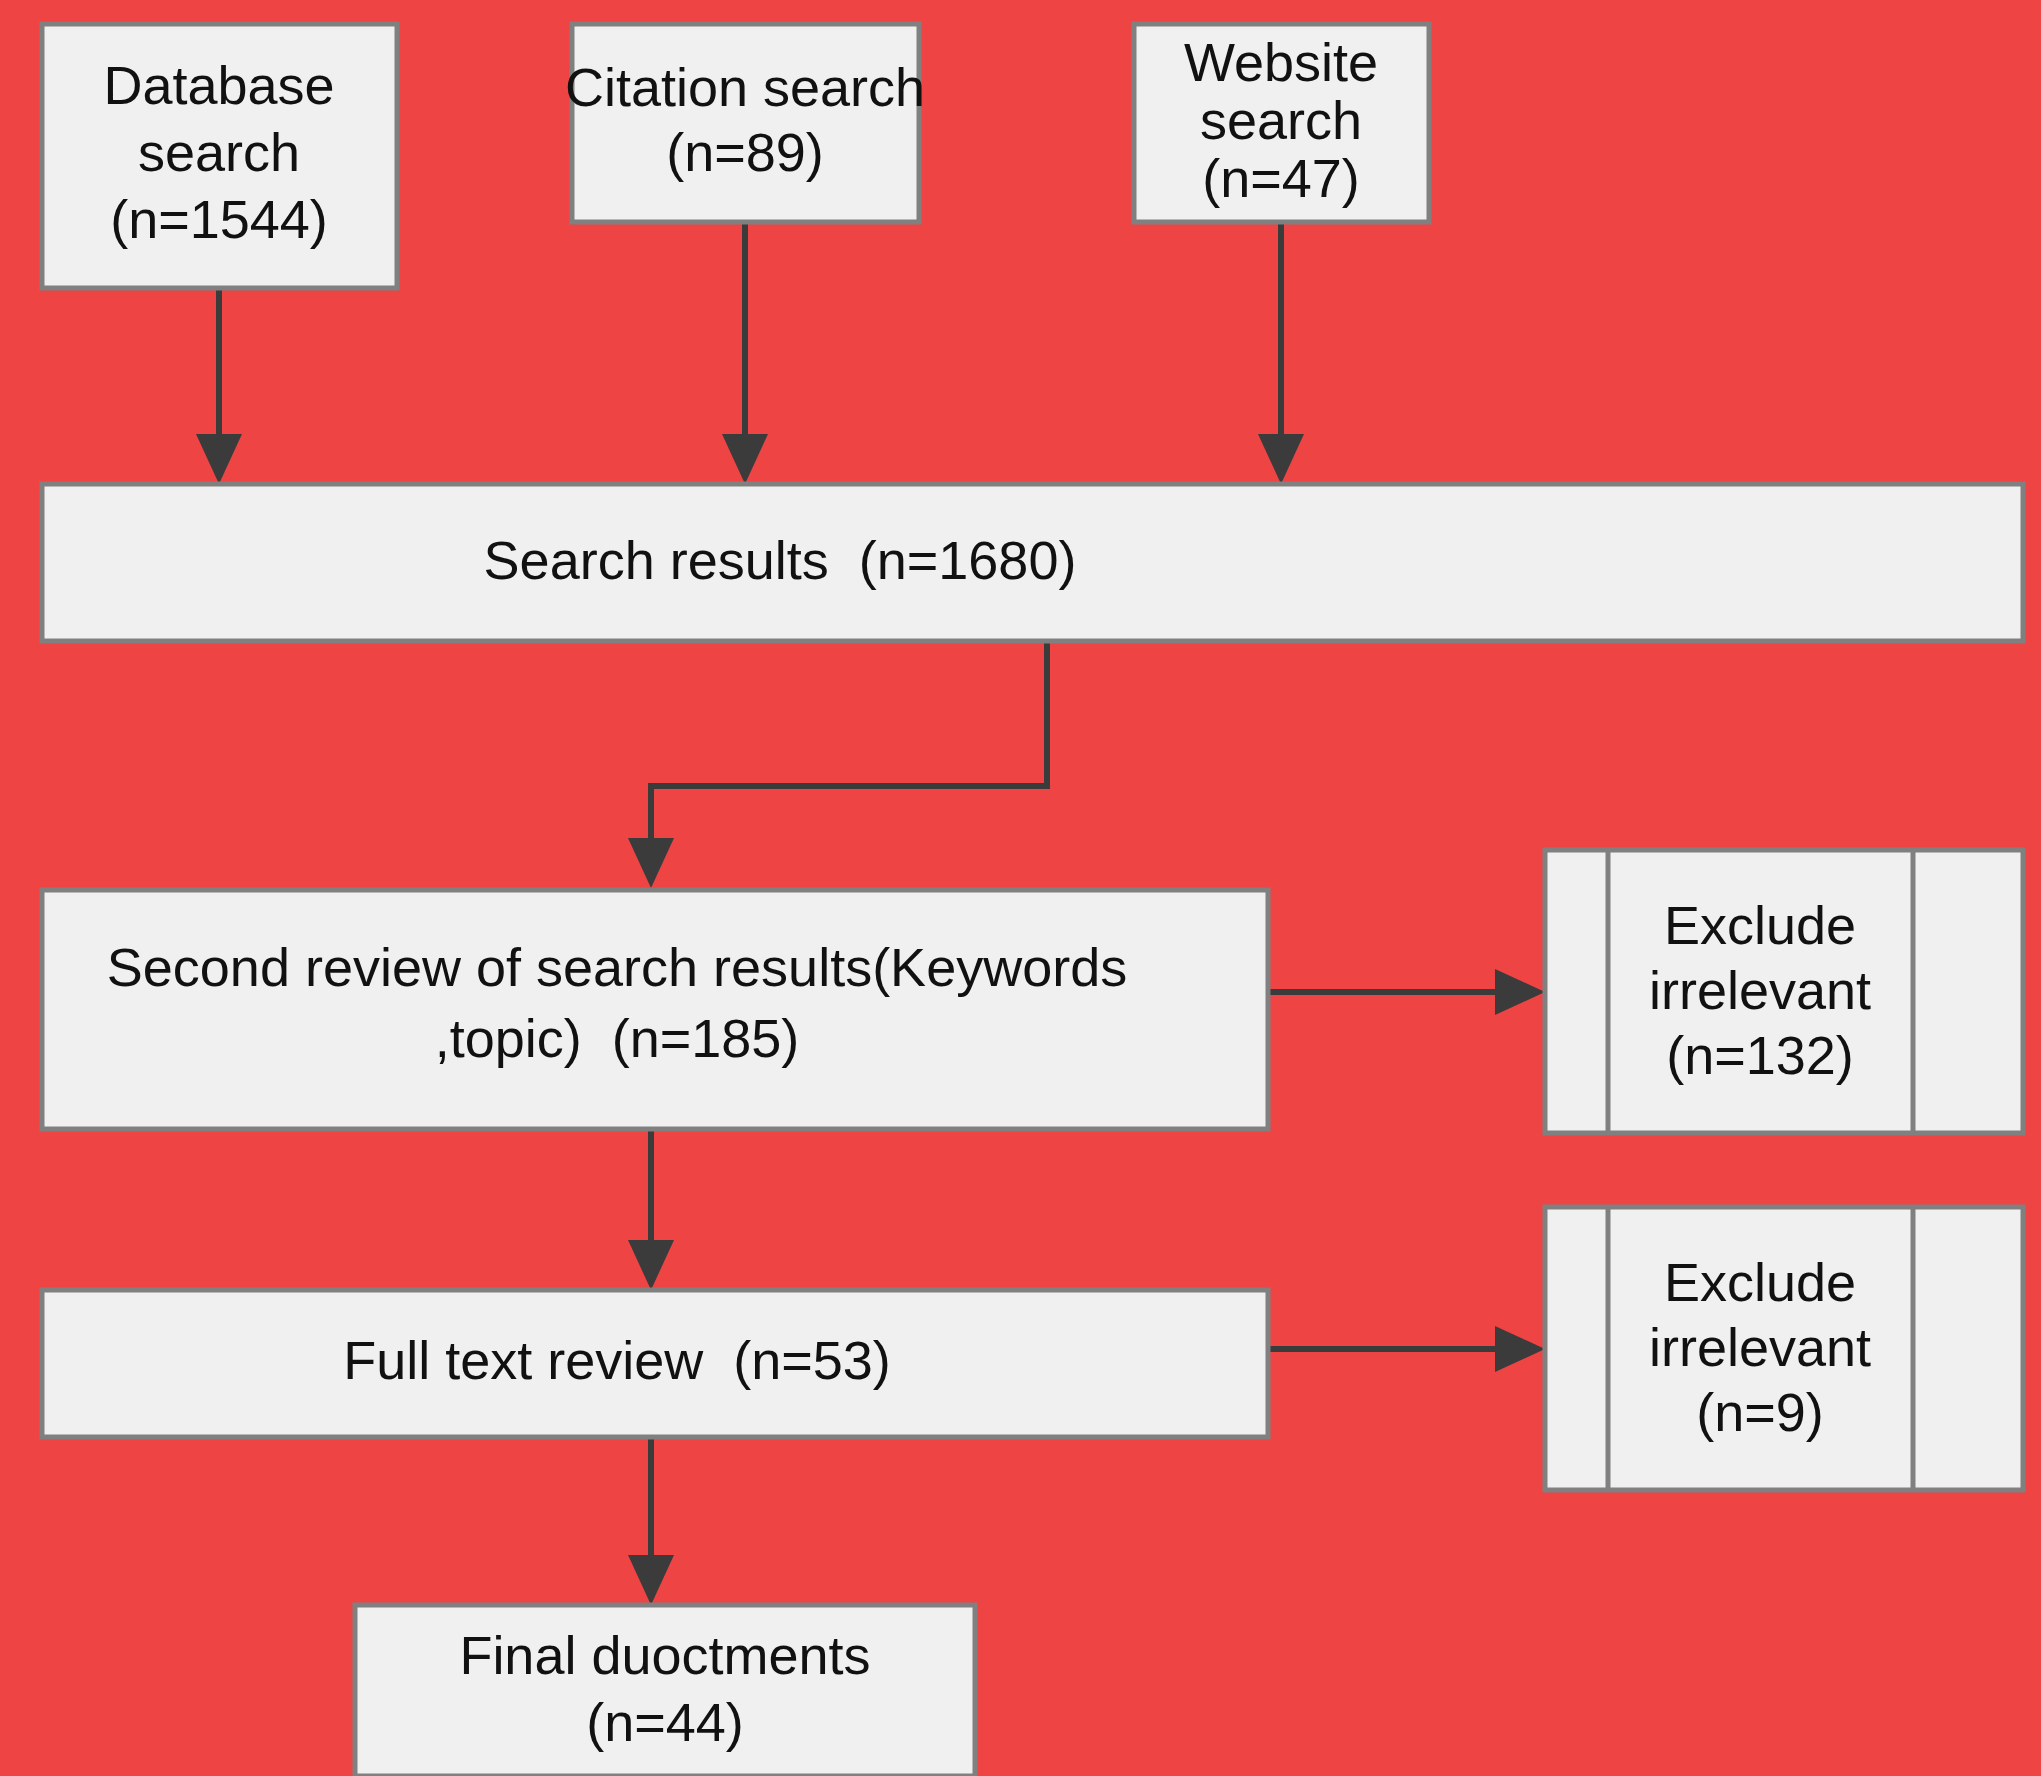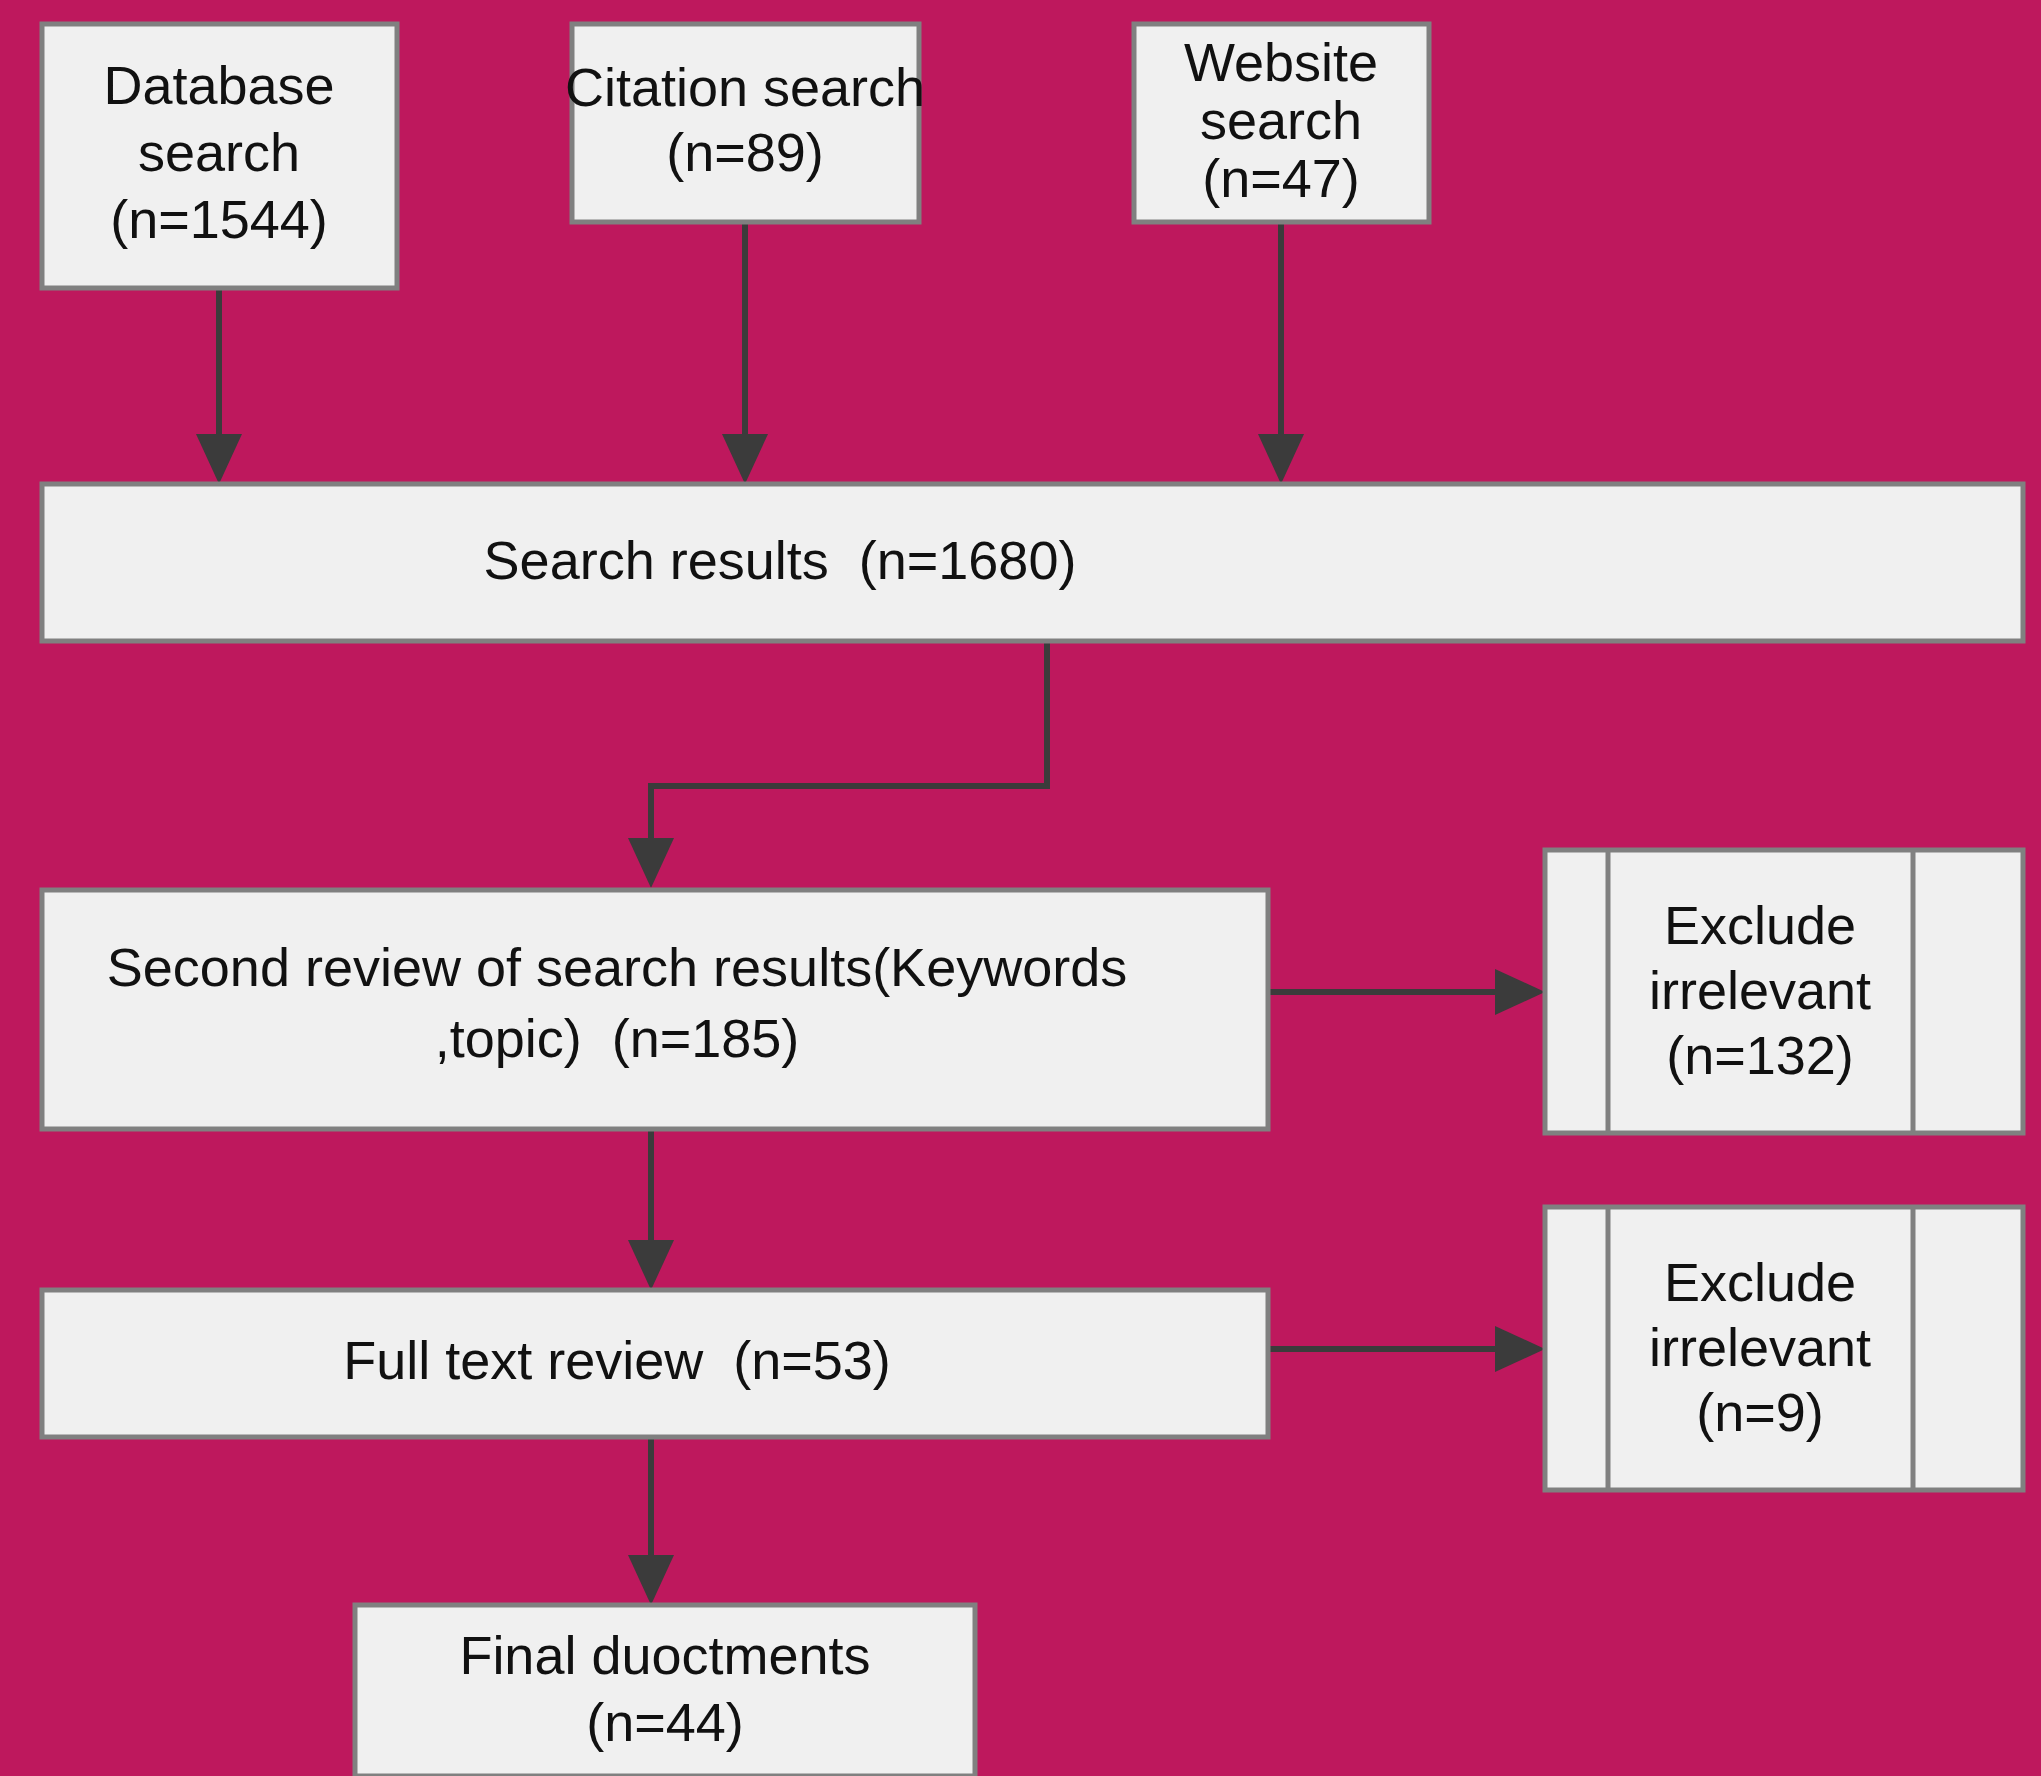--- a/index.html
+++ b/index.html
@@ -7,21 +7,21 @@
     padding: 0;
     background: #ffffff;
   }
   body {
     font-family: "Liberation Sans", sans-serif;
   }
   #flowchart-root {
     position: relative;
     width: 2041px;
     height: 1776px;
-    background: #be185d;
+    background: #ef4444;
     overflow: hidden;
   }
   svg.flow-canvas {
     position: absolute;
     top: 0;
     left: 0;
     width: 2041px;
     height: 1776px;
     display: block;
   }

